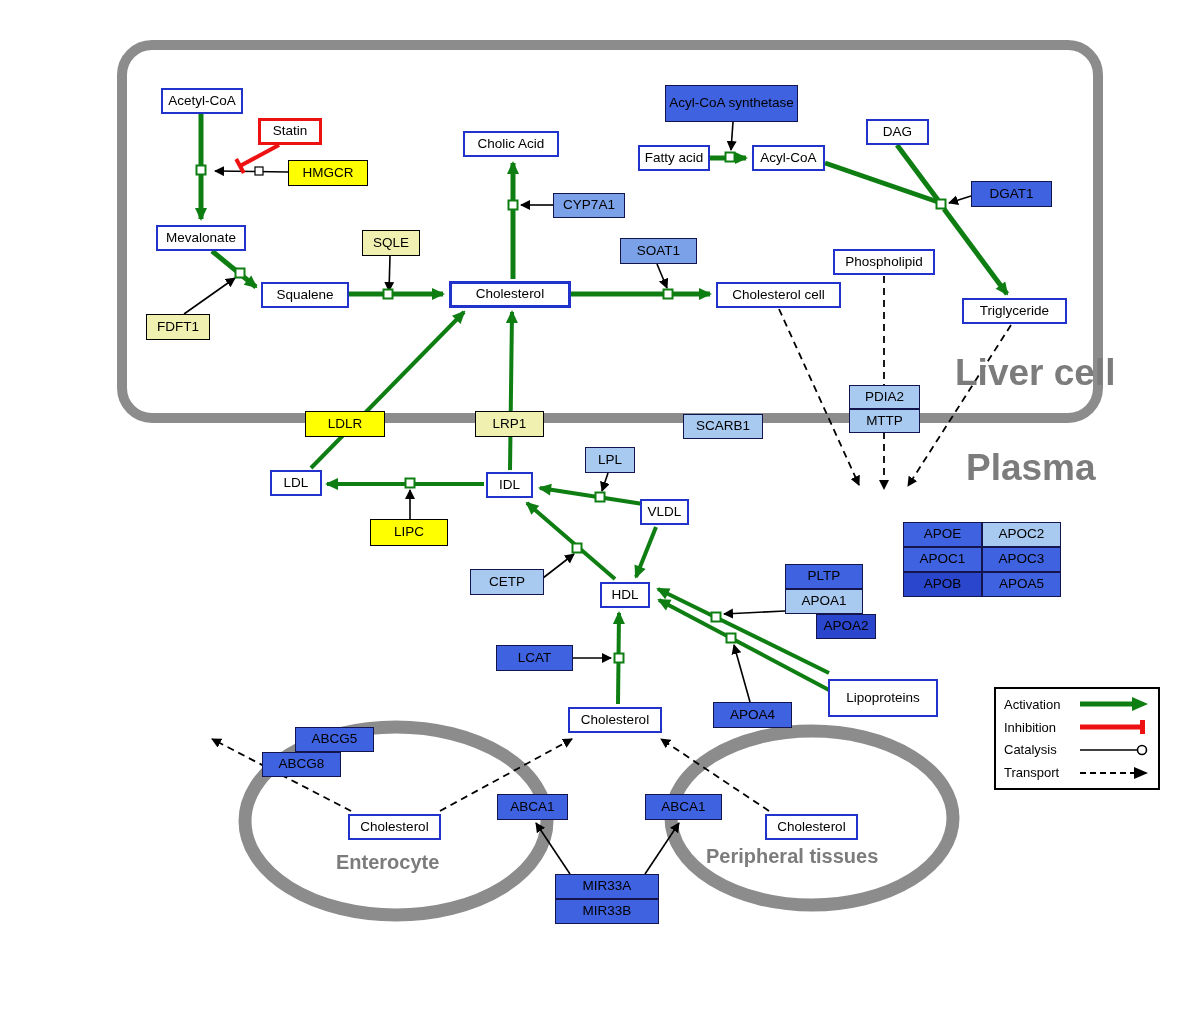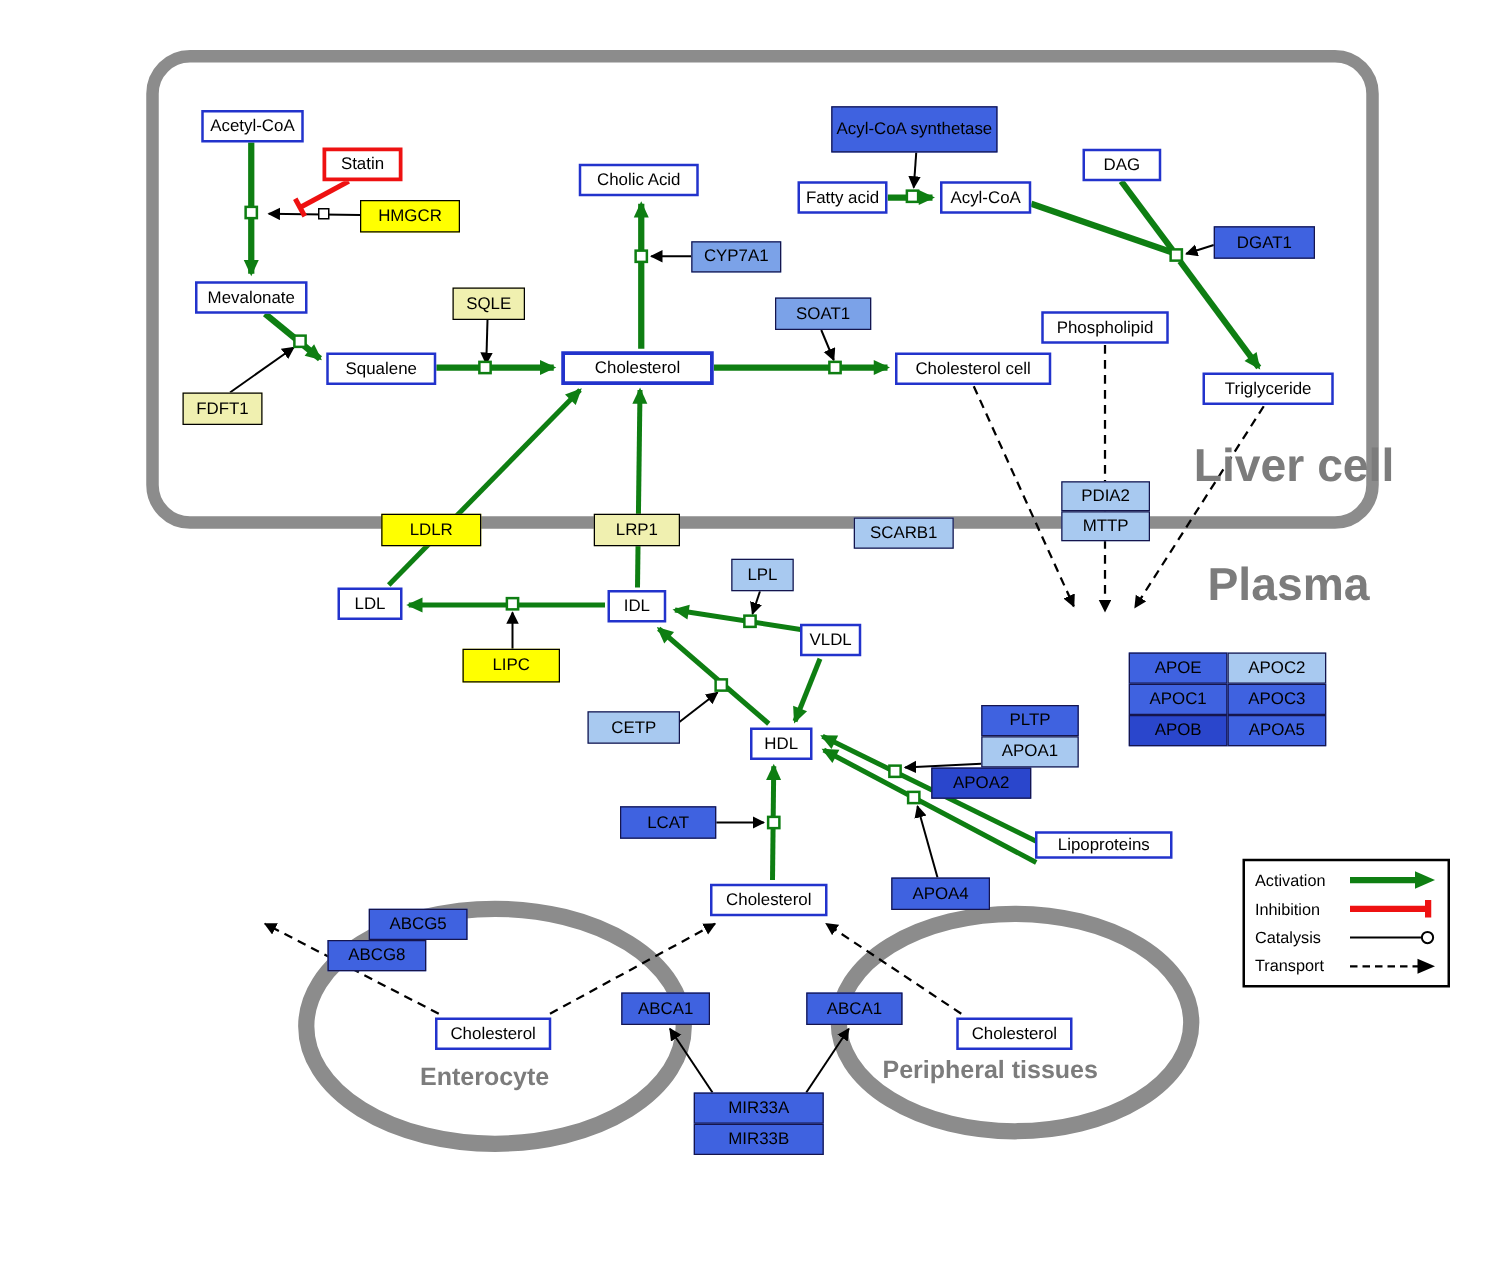--- a/index.html
+++ b/index.html
@@ -155,23 +155,23 @@
   <div class="node" style="left:270px;top:470px;width:52px;height:26px;">LDL</div>
   <div class="node" style="left:486px;top:472px;width:47px;height:26px;">IDL</div>
   <div class="node gene g-light" style="left:585px;top:447px;width:50px;height:26px;">LPL</div>
   <div class="node" style="left:640px;top:499px;width:49px;height:26px;">VLDL</div>
   <div class="node gene g-yellow" style="left:370px;top:519px;width:78px;height:27px;">LIPC</div>
   <div class="node gene g-light" style="left:470px;top:569px;width:74px;height:26px;">CETP</div>
   <div class="node" style="left:600px;top:582px;width:50px;height:26px;">HDL</div>
   <div class="node gene g-blue" style="left:496px;top:645px;width:77px;height:26px;">LCAT</div>
   <div class="node gene g-blue" style="left:785px;top:564px;width:78px;height:25px;">PLTP</div>
   <div class="node gene g-light" style="left:785px;top:589px;width:78px;height:25px;">APOA1</div>
-  <div class="node gene g-dark" style="left:745px;top:614px;width:80px;height:25px;">APOA2</div>
+  <div class="node gene g-dark" style="left:816px;top:614px;width:60px;height:25px;">APOA2</div>
   <div class="node gene g-blue" style="left:713px;top:702px;width:79px;height:26px;">APOA4</div>
-  <div class="node" style="left:828px;top:665px;width:110px;height:22px;">Lipoproteins</div>
+  <div class="node" style="left:828px;top:679px;width:110px;height:38px;">Lipoproteins</div>
   <div class="node gene g-blue" style="left:903px;top:522px;width:79px;height:25px;">APOE</div>
   <div class="node gene g-light" style="left:982px;top:522px;width:79px;height:25px;">APOC2</div>
   <div class="node gene g-blue" style="left:903px;top:547px;width:79px;height:25px;">APOC1</div>
   <div class="node gene g-blue" style="left:982px;top:547px;width:79px;height:25px;">APOC3</div>
   <div class="node gene g-dark" style="left:903px;top:572px;width:79px;height:25px;">APOB</div>
   <div class="node gene g-blue" style="left:982px;top:572px;width:79px;height:25px;">APOA5</div>
   <div class="node" style="left:568px;top:707px;width:94px;height:26px;">Cholesterol</div>
 
   <div class="node gene g-blue" style="left:262px;top:727px;width:79px;height:25px;margin-left:33px;">ABCG5</div>
   <div class="node gene g-blue" style="left:262px;top:752px;width:79px;height:25px;">ABCG8</div>

